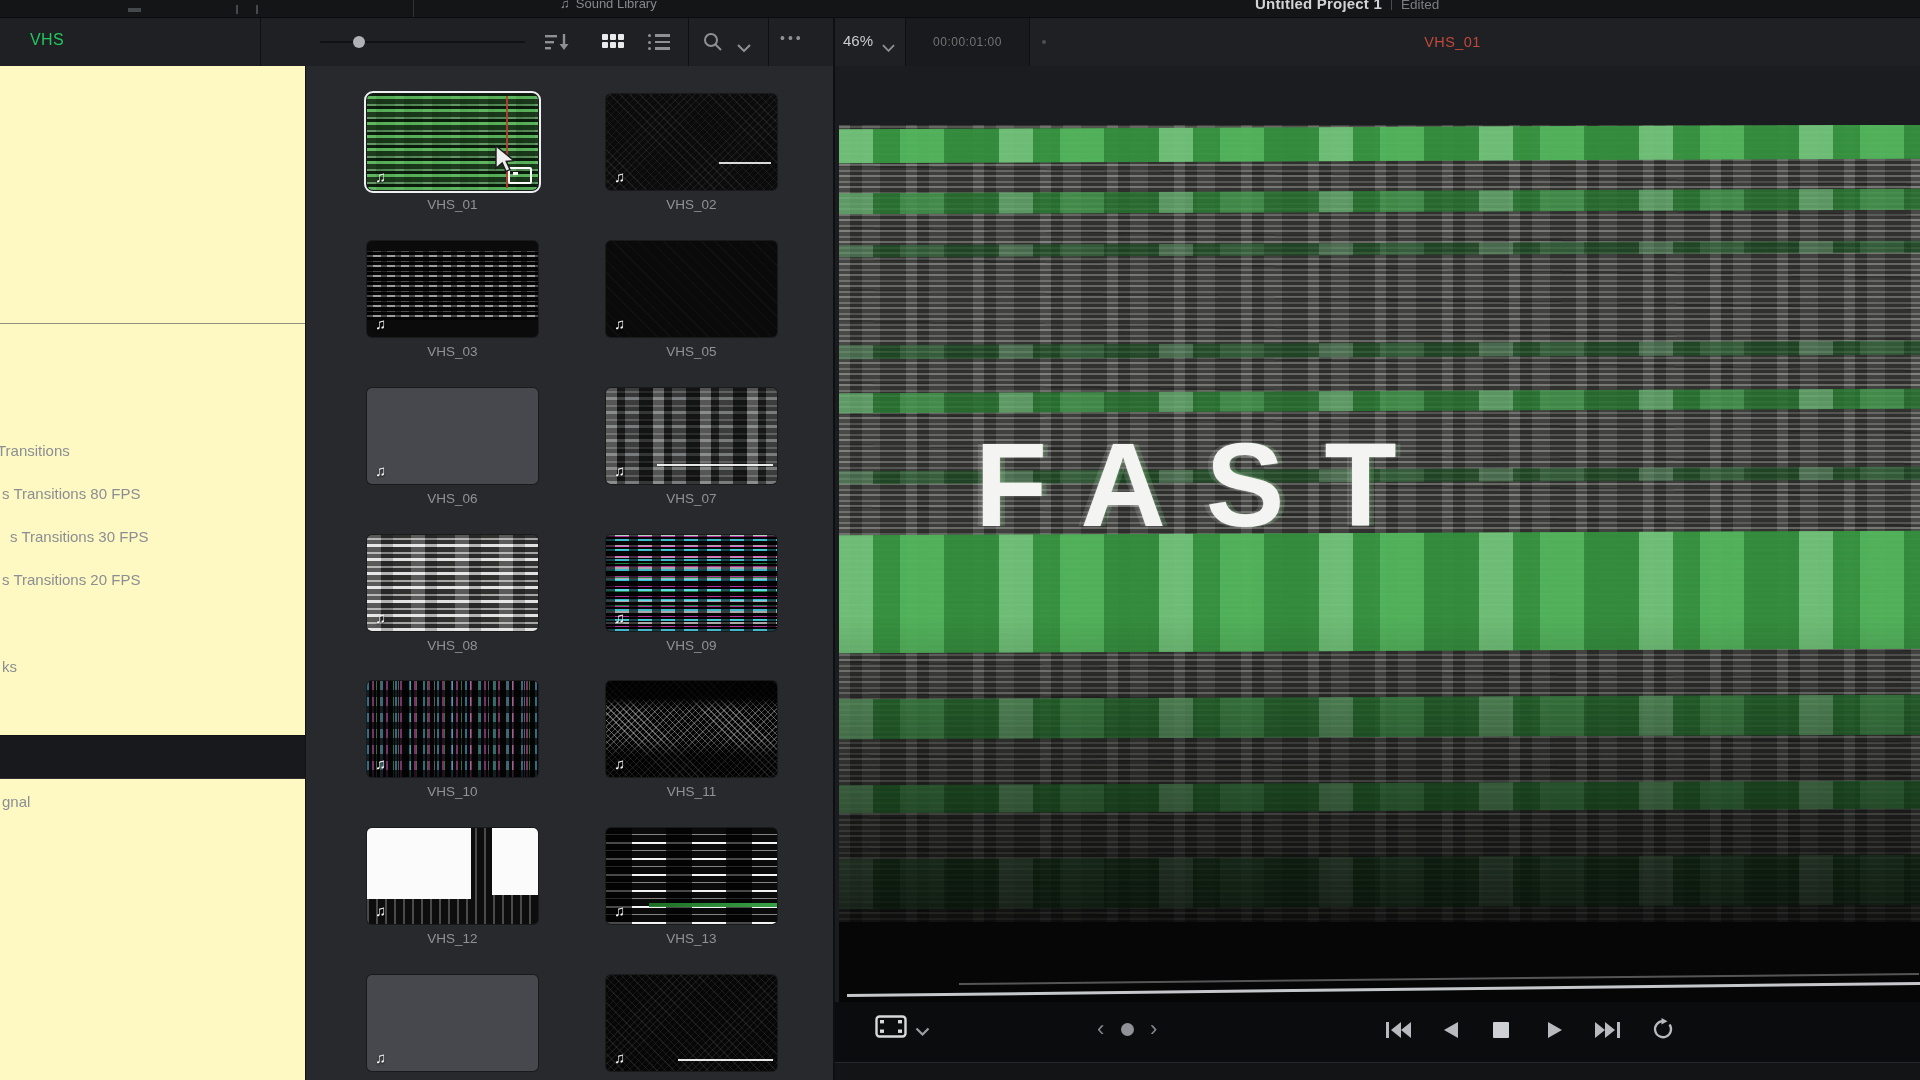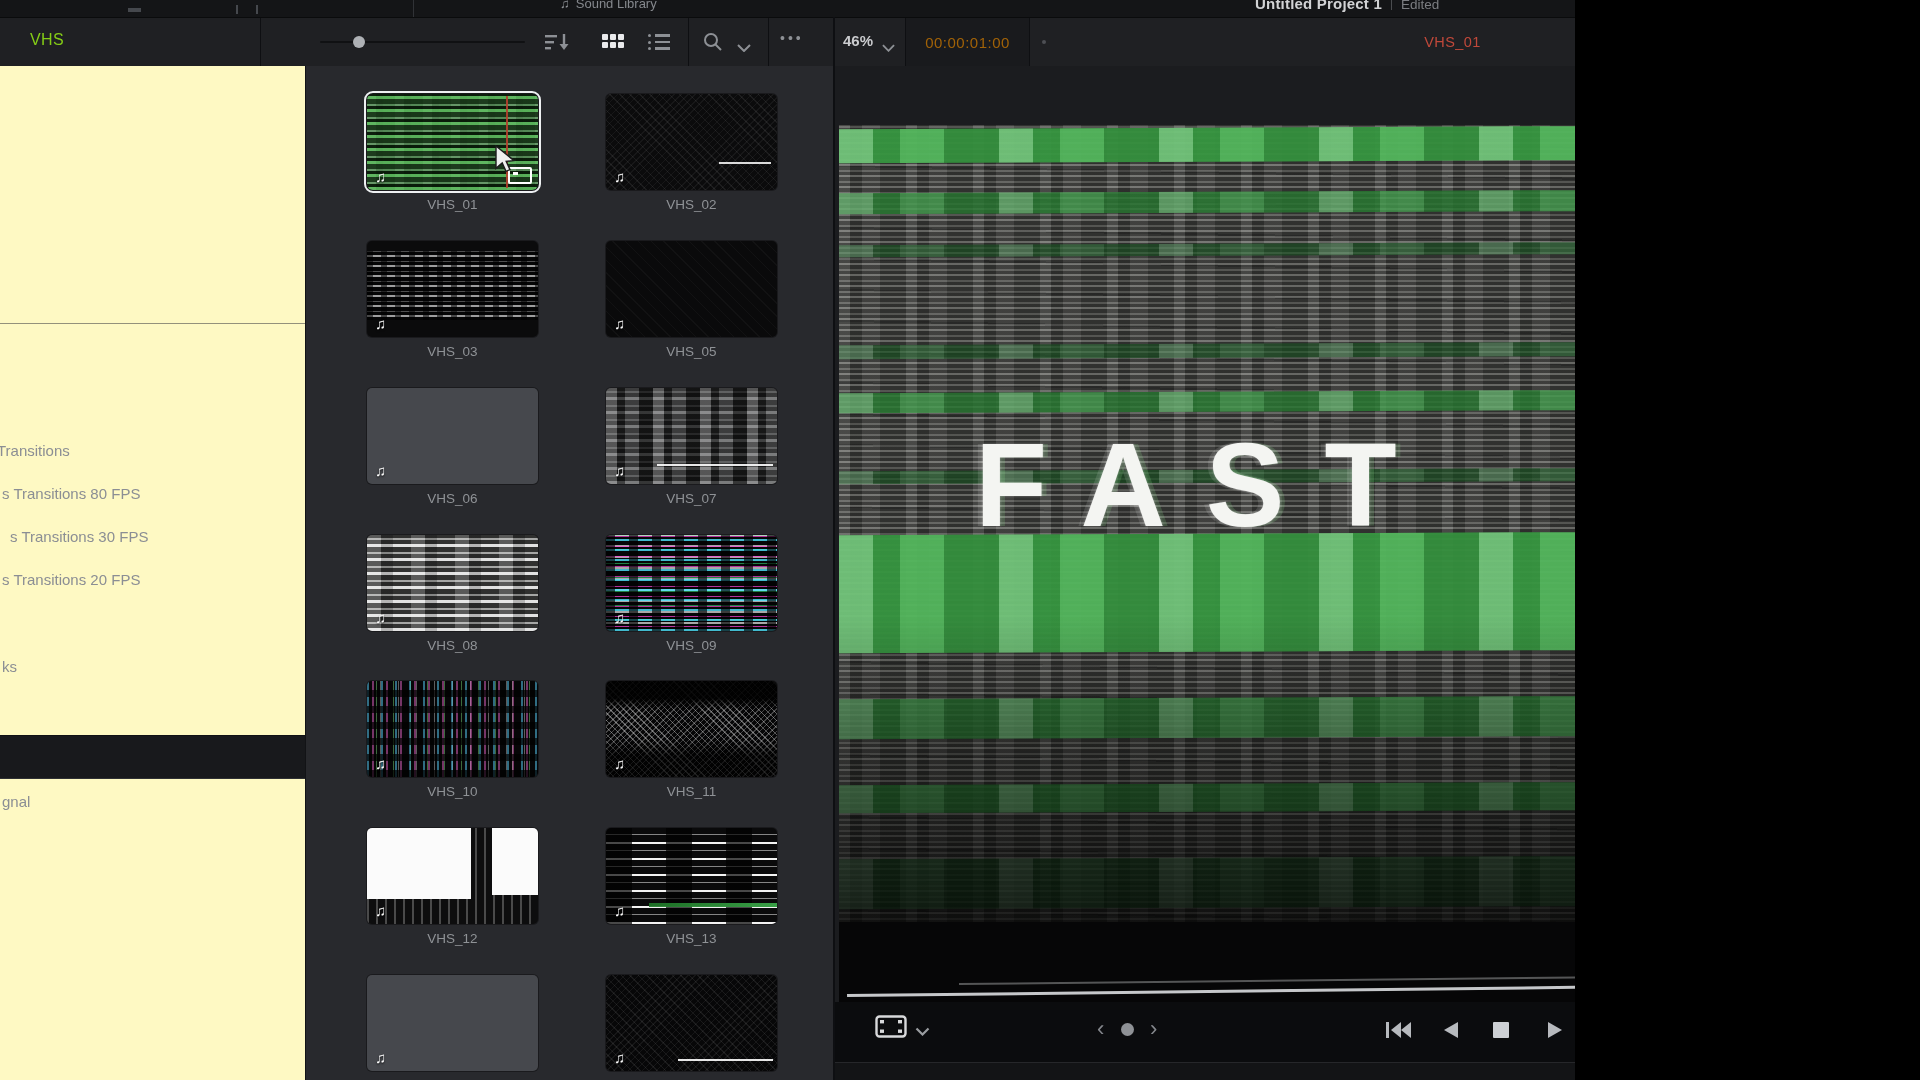--- a/index.html
+++ b/index.html
@@ -1,53 +1,53 @@
 <!DOCTYPE html>
 <html><head>
 <meta charset="utf-8">
 <style>
   html,body{margin:0;padding:0;background:#000;}
-  .app{position:relative;width:1575px;height:1080px;overflow:hidden;background:#1c1d20;
+  .app{position:relative;width:1920px;height:1080px;overflow:hidden;background:#1c1d20;
        font-family:"Liberation Sans",sans-serif;-webkit-font-smoothing:antialiased;}
   .abs{position:absolute;}
 
   
   .topstrip{position:absolute;left:0;top:0;width:1920px;height:17px;background:#141517;
             border-bottom:1px solid #0a0b0c;overflow:hidden;}
   .ts-divider{position:absolute;top:0;width:1px;height:17px;background:#303236;}
   .ts-frag{position:absolute;background:#45484d;}
   .soundlib{position:absolute;left:560px;top:-4px;height:20px;color:#85888d;font-size:13px;white-space:nowrap;}
   .soundlib .glyph{font-size:13px;margin-right:6px;color:#8d9095;}
   .projectwrap{position:absolute;left:1255px;top:-5px;white-space:nowrap;}
   .proj-title{color:#d2d3d5;font-size:15px;font-weight:bold;letter-spacing:.2px;}
   .proj-sep{display:inline-block;width:1px;height:11px;background:#4a4c4f;margin:0 9px;vertical-align:middle;}
   .proj-status{color:#7c7e82;font-size:13.5px;}
 
   
   .header{position:absolute;left:0;top:18px;width:1920px;height:48px;background:#1f2023;
           border-bottom:1px solid #0c0d0f;}
   .h-divider{position:absolute;top:0;width:1px;height:48px;background:#0e0f12;}
-  .bin-title{position:absolute;left:30px;top:13px;font-size:16px;color:#84cc16;letter-spacing:.4px;}
+  .bin-title{position:absolute;left:30px;top:13px;font-size:16px;color:#22c55e;letter-spacing:.4px;}
   .slider-track{position:absolute;left:320px;top:23px;width:205px;height:2px;background:#101113;border-radius:2px;}
   .slider-knob{position:absolute;left:-6px;top:-5px;width:12px;height:12px;border-radius:50%;background:#aeb1b5;}
   .icon-sort{position:absolute;left:545px;top:14px;}
   .icon-grid{position:absolute;left:602px;top:16px;display:grid;grid-template-columns:6px 6px 6px;grid-template-rows:6px 6px;gap:2px;}
   .icon-grid i{background:#e9eaec;border-radius:1px;}
   .icon-list{position:absolute;left:648px;top:16px;}
   .icon-list .row{display:flex;align-items:center;margin-bottom:3.5px;}
   .icon-list .dot{width:3px;height:3px;background:#8d9095;border-radius:50%;margin-right:4px;}
   .icon-list .bar{width:15px;height:2.5px;background:#8d9095;}
   .icon-search{position:absolute;left:702px;top:13px;}
   .icon-chevron{position:absolute;top:20px;}
   .icon-dots{position:absolute;left:780px;top:12px;color:#8d9095;font-size:14px;letter-spacing:3px;}
-  .zoom-label{position:absolute;left:843px;top:14px;color:#cbcccf;font-size:15px;font-weight:bold;}
+  .zoom-label{position:absolute;left:843px;top:14px;color:#cbcccf;font-size:15px;}
   .tc-panel{position:absolute;left:905px;top:0;width:123px;height:48px;background:#191a1d;
             border-left:1px solid #0e0f12;border-right:1px solid #0e0f12;
             display:flex;align-items:center;justify-content:center;}
-  .tc-text{color:#a16207;font-size:15px;letter-spacing:.5px;}
+  .tc-text{color:#737373;font-size:12px;letter-spacing:.5px;}
   .hdr-dot{position:absolute;left:1042px;top:22px;width:4px;height:4px;border-radius:50%;background:#4d4f54;}
   .viewer-clip-name{position:absolute;left:1380px;top:16px;width:145px;text-align:center;
                     color:#c0483a;font-size:14.5px;letter-spacing:.4px;}
 
   
   .main{position:absolute;left:0;top:66px;width:1920px;height:1014px;}
   .sidebar{position:absolute;left:0;top:0;width:305px;height:1014px;background:#fef9c3;overflow:hidden;}
   .sidebar .sep{position:absolute;left:0;top:257px;width:305px;height:1px;background:#3a3c40;opacity:.55;}
   .side-item{position:absolute;color:#8b8e94;font-size:15px;white-space:nowrap;}
   .side-band{position:absolute;left:0;top:669px;width:305px;height:42px;background:#18191c;

